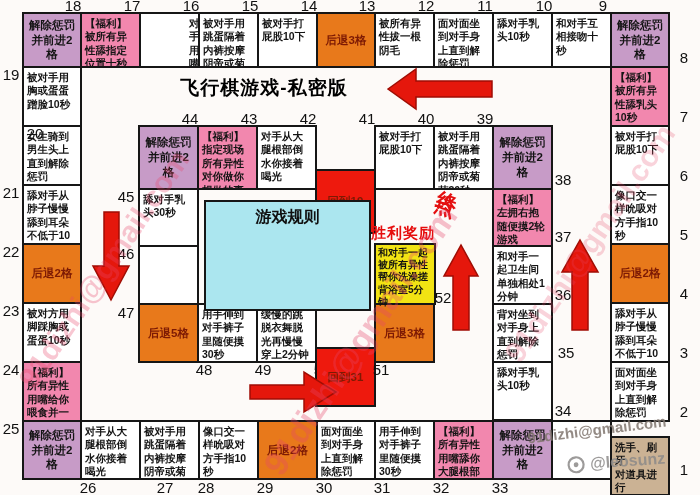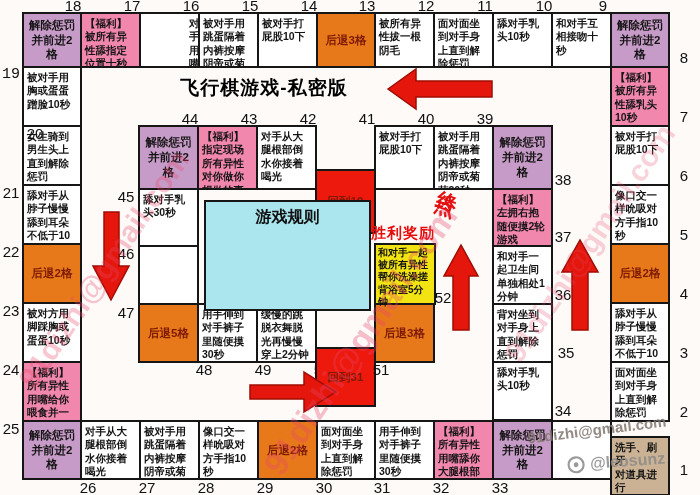--- a/index.html
+++ b/index.html
@@ -63,21 +63,21 @@
       <div class="num" style="left: 426px; top: -1px;">12</div>
       <div class="cell white" style="left: 433px; top: 12px; width: 61px; height: 56px;">面对面坐到对手身上直到解除惩罚</div>
       <div class="num" style="left: 485px; top: -1px;">11</div>
       <div class="cell white" style="left: 492px; top: 12px; width: 61px; height: 56px;">舔对手乳头10秒</div>
       <div class="num" style="left: 544px; top: -1px;">10</div>
       <div class="cell white" style="left: 551px; top: 12px; width: 61px; height: 56px;">和对手互相接吻十秒</div>
       <div class="num" style="left: 603px; top: -1px;">9</div>
       <div class="cell purple ctr" style="left: 610px; top: 12px; width: 60px; height: 56px;">解除惩罚
 并前进2格</div>
       <div class="cell white" style="left: 22px; top: 66px; width: 60px; height: 61px;">被对手用胸或蛋蛋蹭脸10秒</div>
-      <div class="num" style="left: 11px; top: 68px; font-family: Liberation Mono, monospace;">19</div>
+      <div class="num" style="left: 11px; top: 68px;">19</div>
       <div class="cell pink" style="left: 610px; top: 66px; width: 60px; height: 61px;">【福利】被所有异性舔乳头10秒</div>
       <div class="num" style="left: 684px; top: 110px;">7</div>
       <div class="cell white" style="left: 22px; top: 125px; width: 60px; height: 61px;">女生骑到男生头上直到解除惩罚</div>
       <div class="num" style="left: 11px; top: 127px; margin-left: 24px;">20</div>
       <div class="cell white" style="left: 610px; top: 125px; width: 60px; height: 61px;">被对手打屁股10下</div>
       <div class="num" style="left: 684px; top: 169px;">6</div>
       <div class="cell white" style="left: 22px; top: 184px; width: 60px; height: 61px;">舔对手从脖子慢慢舔到耳朵不低于10秒</div>
       <div class="num" style="left: 11px; top: 186px;">21</div>
       <div class="cell white" style="left: 610px; top: 184px; width: 60px; height: 61px;">像口交一样吮吸对方手指10秒</div>
       <div class="num" style="left: 684px; top: 228px;">5</div>
@@ -97,21 +97,21 @@
 并前进2格</div>
       <div class="num" style="left: 11px; top: 422px;">25</div>
       <div class="cell tan" style="left: 610px; top: 436px; width: 60px; height: 60px;">洗手、刷牙
 对道具进行
 消毒</div>
       <div class="num" style="left: 684px; top: 463px;">1</div>
       <div class="num" style="left: 684px; top: 51px;">8</div>
       <div class="cell white" style="left: 80px; top: 420px; width: 61px; height: 60px;">对手从大腿根部倒水你接着喝光</div>
       <div class="num" style="left: 88px; top: 481px;">26</div>
       <div class="cell white" style="left: 139px; top: 420px; width: 61px; height: 60px;">被对手用跳蛋隔着内裤按摩阴帝或菊花30秒</div>
-      <div class="num" style="left: 147px; top: 481px;">27</div>
+      <div class="num" style="left: 165px; top: 481px;">27</div>
       <div class="cell white" style="left: 198px; top: 420px; width: 61px; height: 60px;">像口交一样吮吸对方手指10秒</div>
       <div class="num" style="left: 206px; top: 481px;">28</div>
       <div class="cell orange ctr" style="left: 257px; top: 420px; width: 61px; height: 60px;">后退2格</div>
       <div class="num" style="left: 265px; top: 481px;">29</div>
       <div class="cell white" style="left: 316px; top: 420px; width: 60px; height: 60px;">面对面坐到对手身上直到解除惩罚</div>
       <div class="num" style="left: 324px; top: 481px;">30</div>
       <div class="cell white" style="left: 374px; top: 420px; width: 61px; height: 60px;">用手伸到对手裤子里随便摸30秒</div>
       <div class="num" style="left: 382px; top: 481px;">31</div>
       <div class="cell pink" style="left: 433px; top: 420px; width: 61px; height: 60px;">【福利】所有异性用嘴舔你大腿根部30秒</div>
       <div class="num" style="left: 441px; top: 481px;">32</div>

